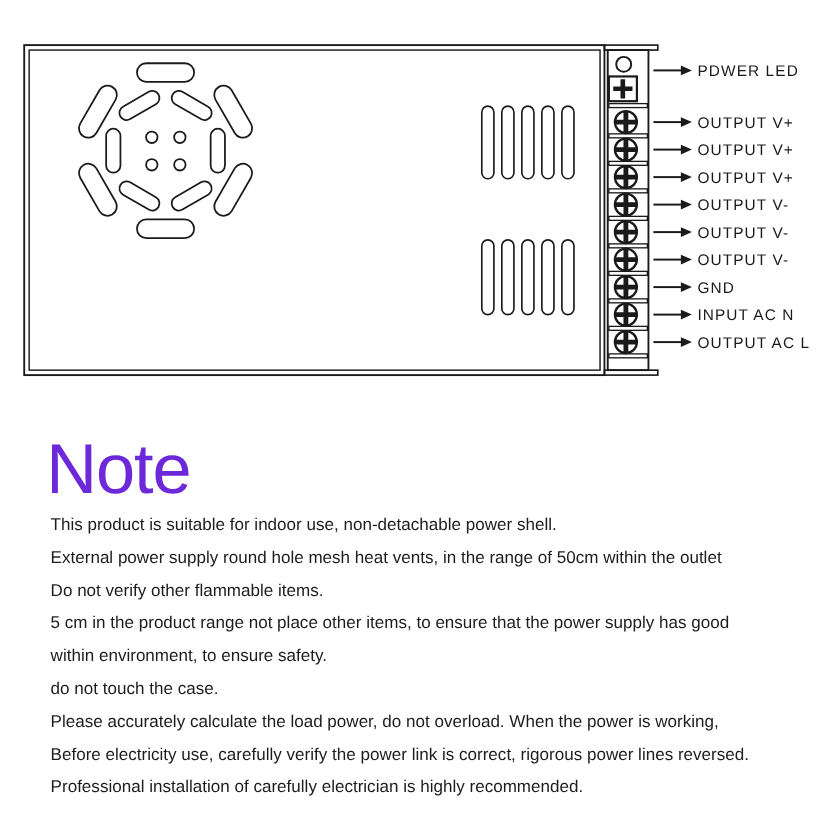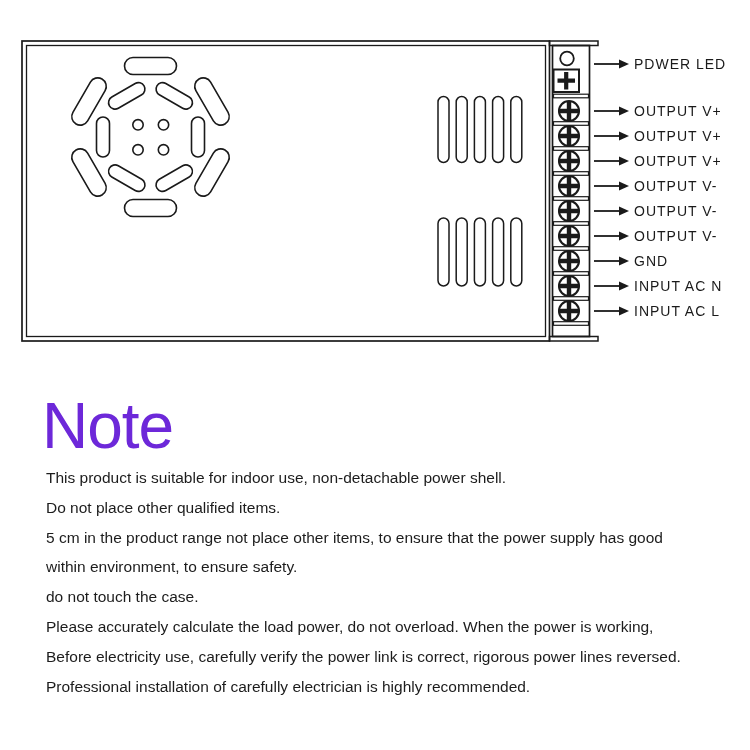--- a/index.html
+++ b/index.html
@@ -176,26 +176,27 @@
 
   <div class="terminal-label" style="top:55px">PDWER LED</div>
   <div class="terminal-label" style="top:102px">OUTPUT V+</div>
   <div class="terminal-label" style="top:127px">OUTPUT V+</div>
   <div class="terminal-label" style="top:152px">OUTPUT V+</div>
   <div class="terminal-label" style="top:177px">OUTPUT V-</div>
   <div class="terminal-label" style="top:202px">OUTPUT V-</div>
   <div class="terminal-label" style="top:227px">OUTPUT V-</div>
   <div class="terminal-label" style="top:252px">GND</div>
   <div class="terminal-label" style="top:277px">INPUT AC N</div>
-  <div class="terminal-label" style="top:302px">INPUT AC L</div>
+  <div class="terminal-label" style="top:302px">OUTPUT AC L</div>
 
   <h1 class="note-heading">Note</h1>
   <div class="note-lines">
     <p>This product is suitable for indoor use, non-detachable power shell.</p>
-    <p>Do not place other qualified items.</p>
+    <p>External power supply round hole mesh heat vents, in the range of 50cm within the outlet</p>
+    <p>Do not verify other flammable items.</p>
     <p>5 cm in the product range not place other items, to ensure that the power supply has good</p>
     <p>within environment, to ensure safety.</p>
     <p>do not touch the case.</p>
     <p>Please accurately calculate the load power, do not overload. When the power is working,</p>
     <p>Before electricity use, carefully verify the power link is correct, rigorous power lines reversed.</p>
     <p>Professional installation of carefully electrician is highly recommended.</p>
   </div>
 
 </div>
 

